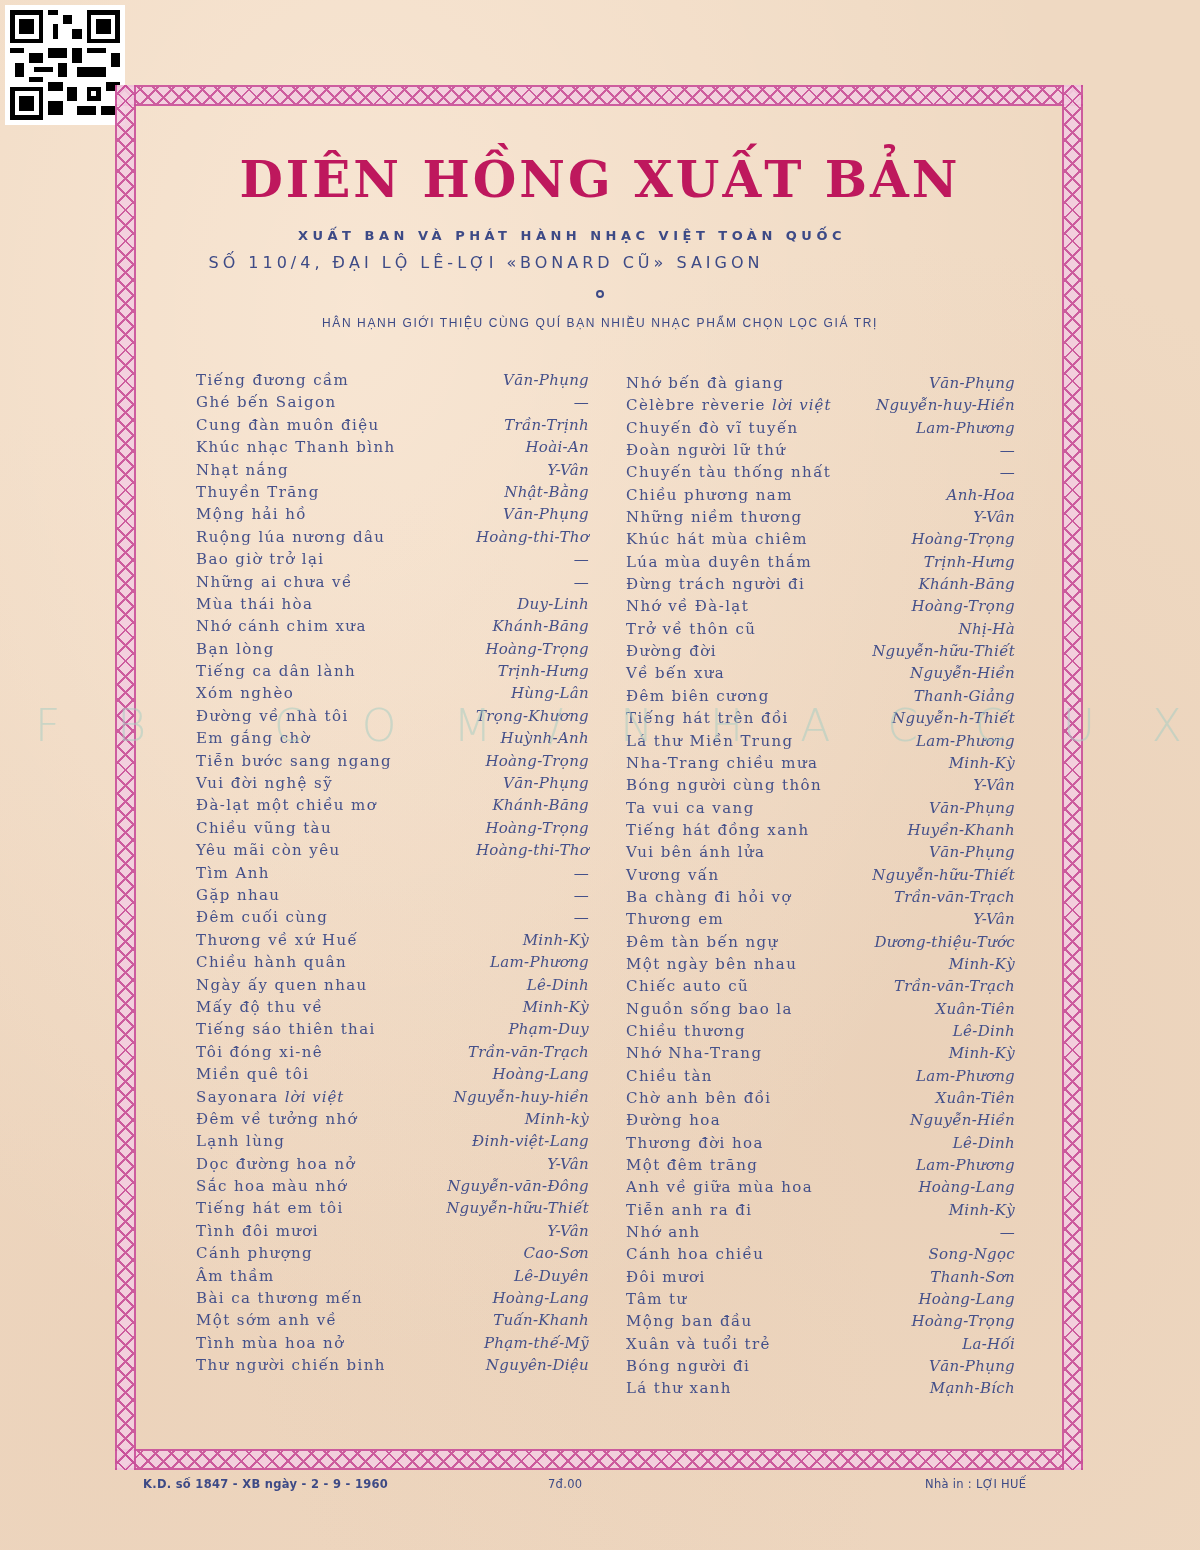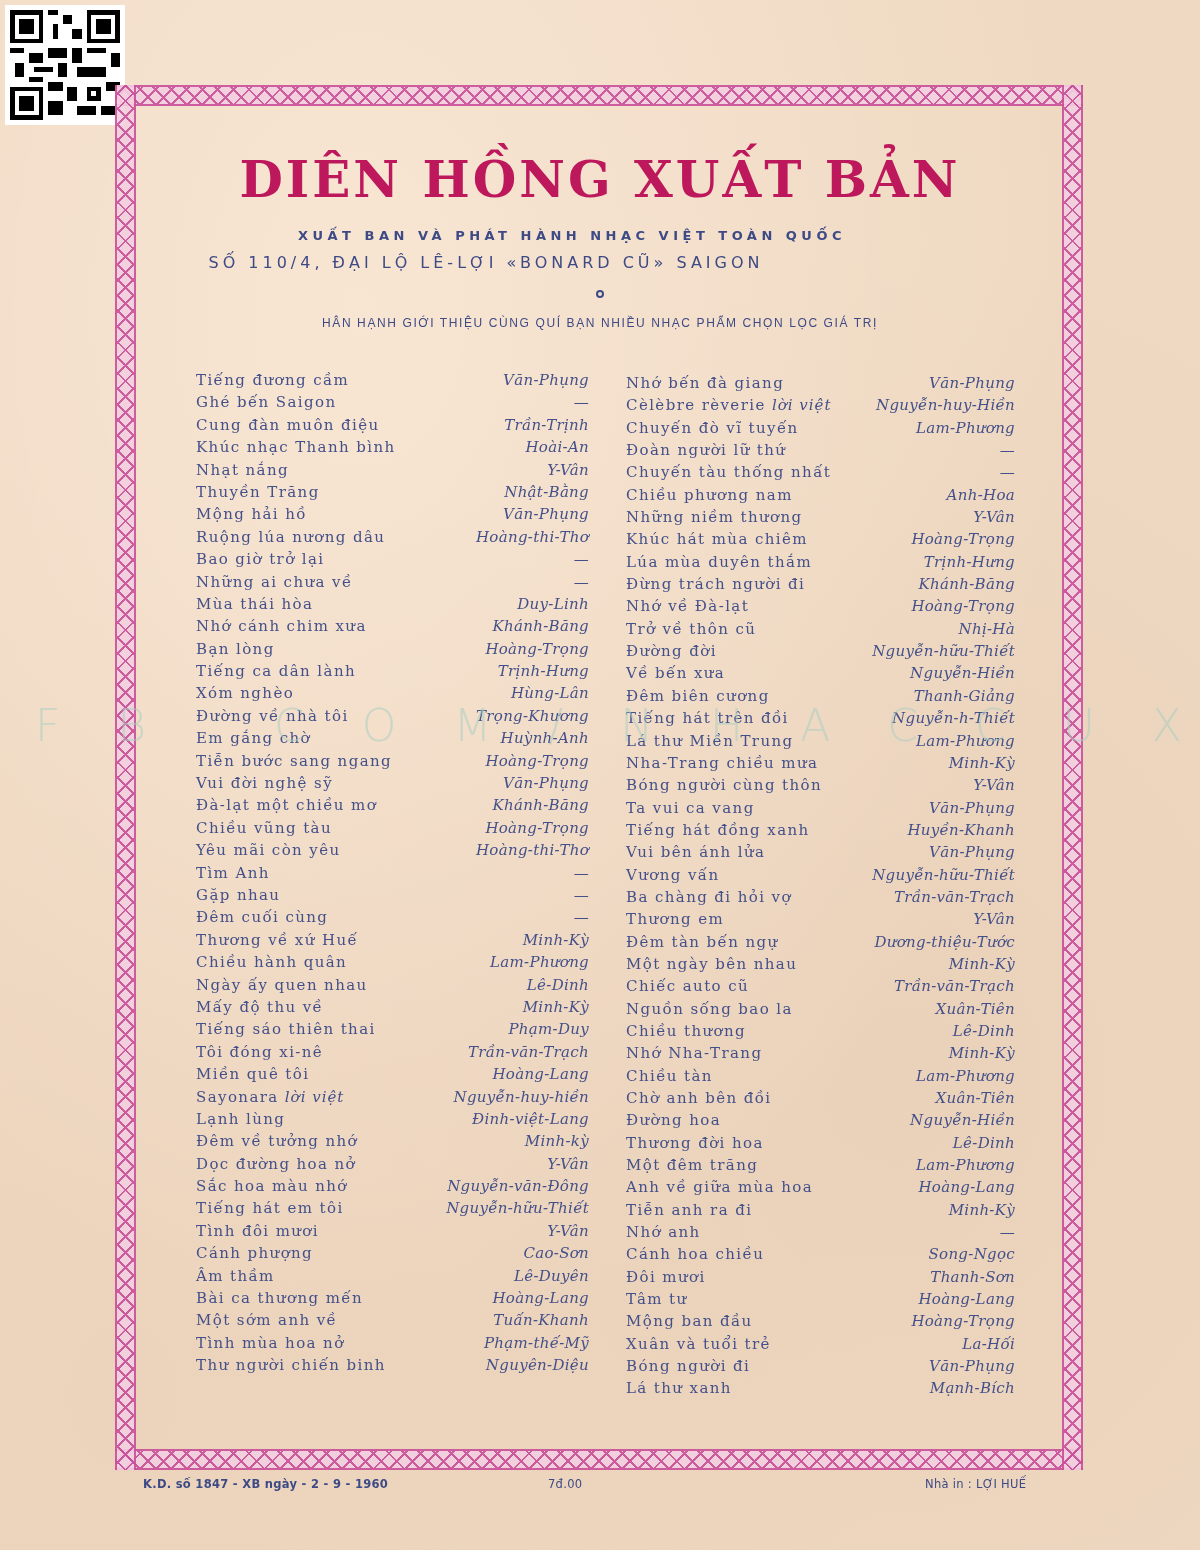--- a/index.html
+++ b/index.html
@@ -282,26 +282,26 @@
     </div>
     <div class="row">
       <span class="song"><span>Miền quê tôi</span></span>
       <span class="composer">Hoàng-Lang</span>
     </div>
     <div class="row">
       <span class="song"><span>Sayonara</span> <span class="lv">lời việt</span></span>
       <span class="composer">Nguyễn-huy-hiền</span>
     </div>
     <div class="row">
+      <span class="song"><span>Đêm về tưởng nhớ</span></span>
+      <span class="composer">Minh-kỳ</span>
+    </div>
+    <div class="row">
       <span class="song"><span>Lạnh lùng</span></span>
       <span class="composer">Đinh-việt-Lang</span>
-    </div>
-    <div class="row">
-      <span class="song"><span>Đêm về tưởng nhớ</span></span>
-      <span class="composer">Minh-kỳ</span>
     </div>
     <div class="row">
       <span class="song"><span>Dọc đường hoa nở</span></span>
       <span class="composer">Y-Vân</span>
     </div>
     <div class="row">
       <span class="song"><span>Sắc hoa màu nhớ</span></span>
       <span class="composer">Nguyễn-văn-Đông</span>
     </div>
     <div class="row">

